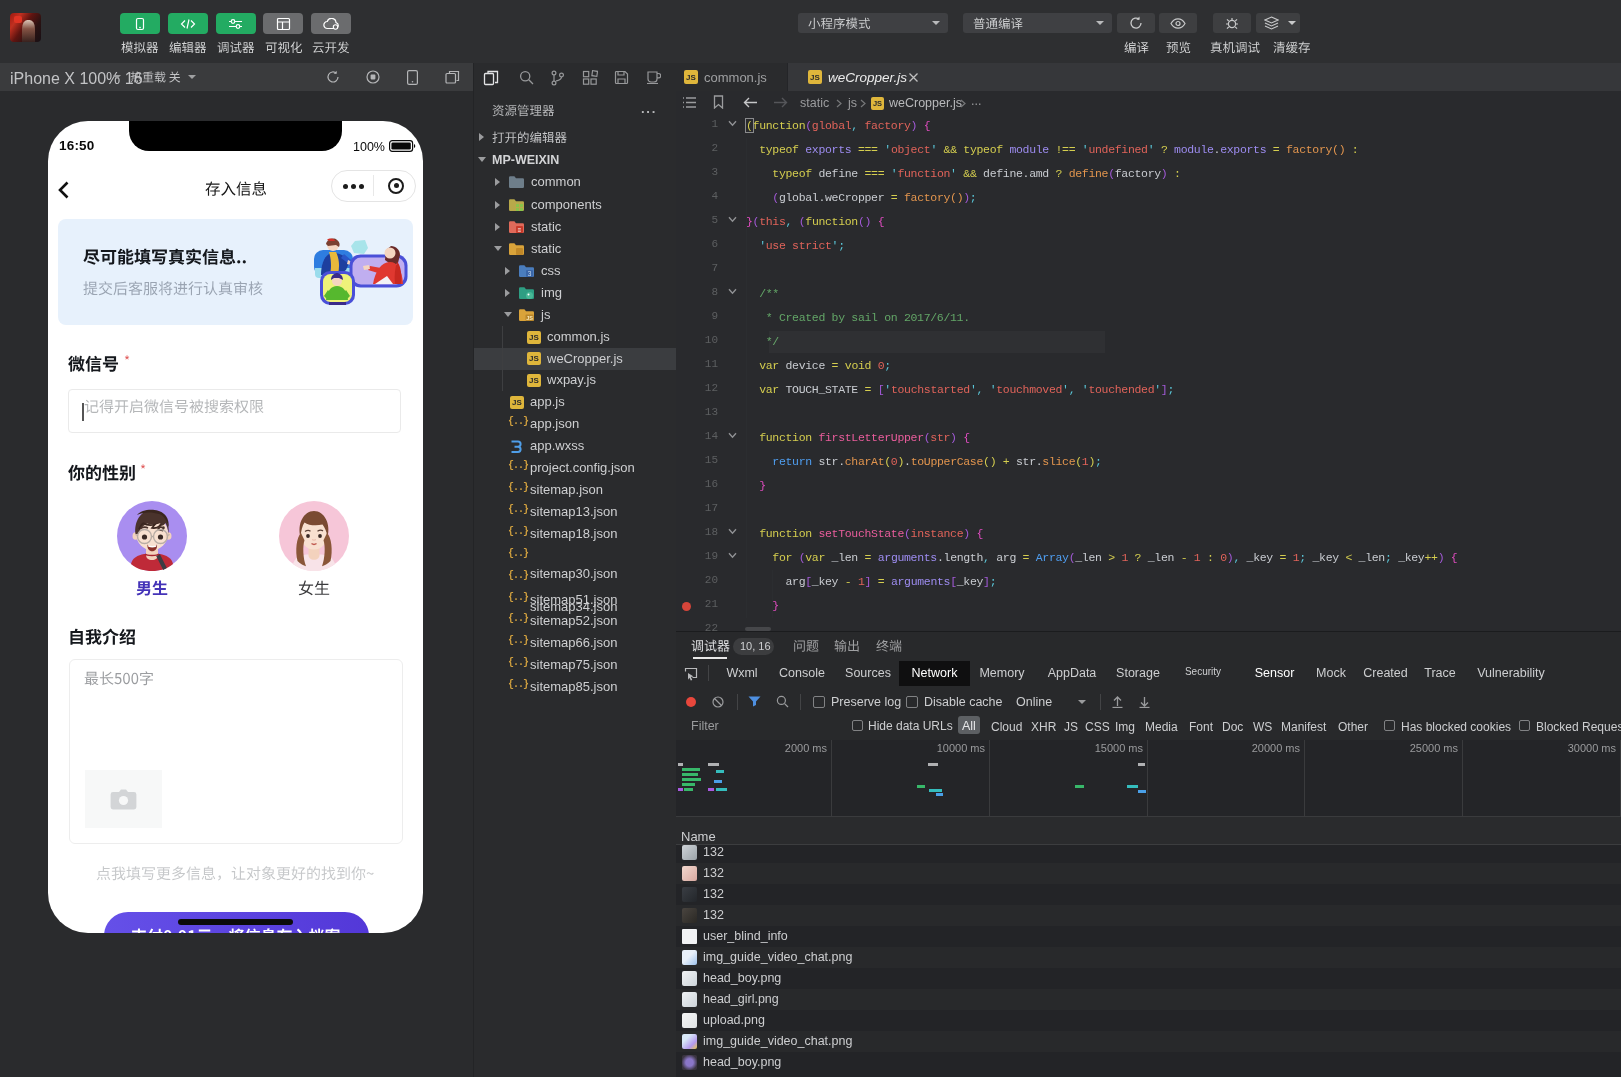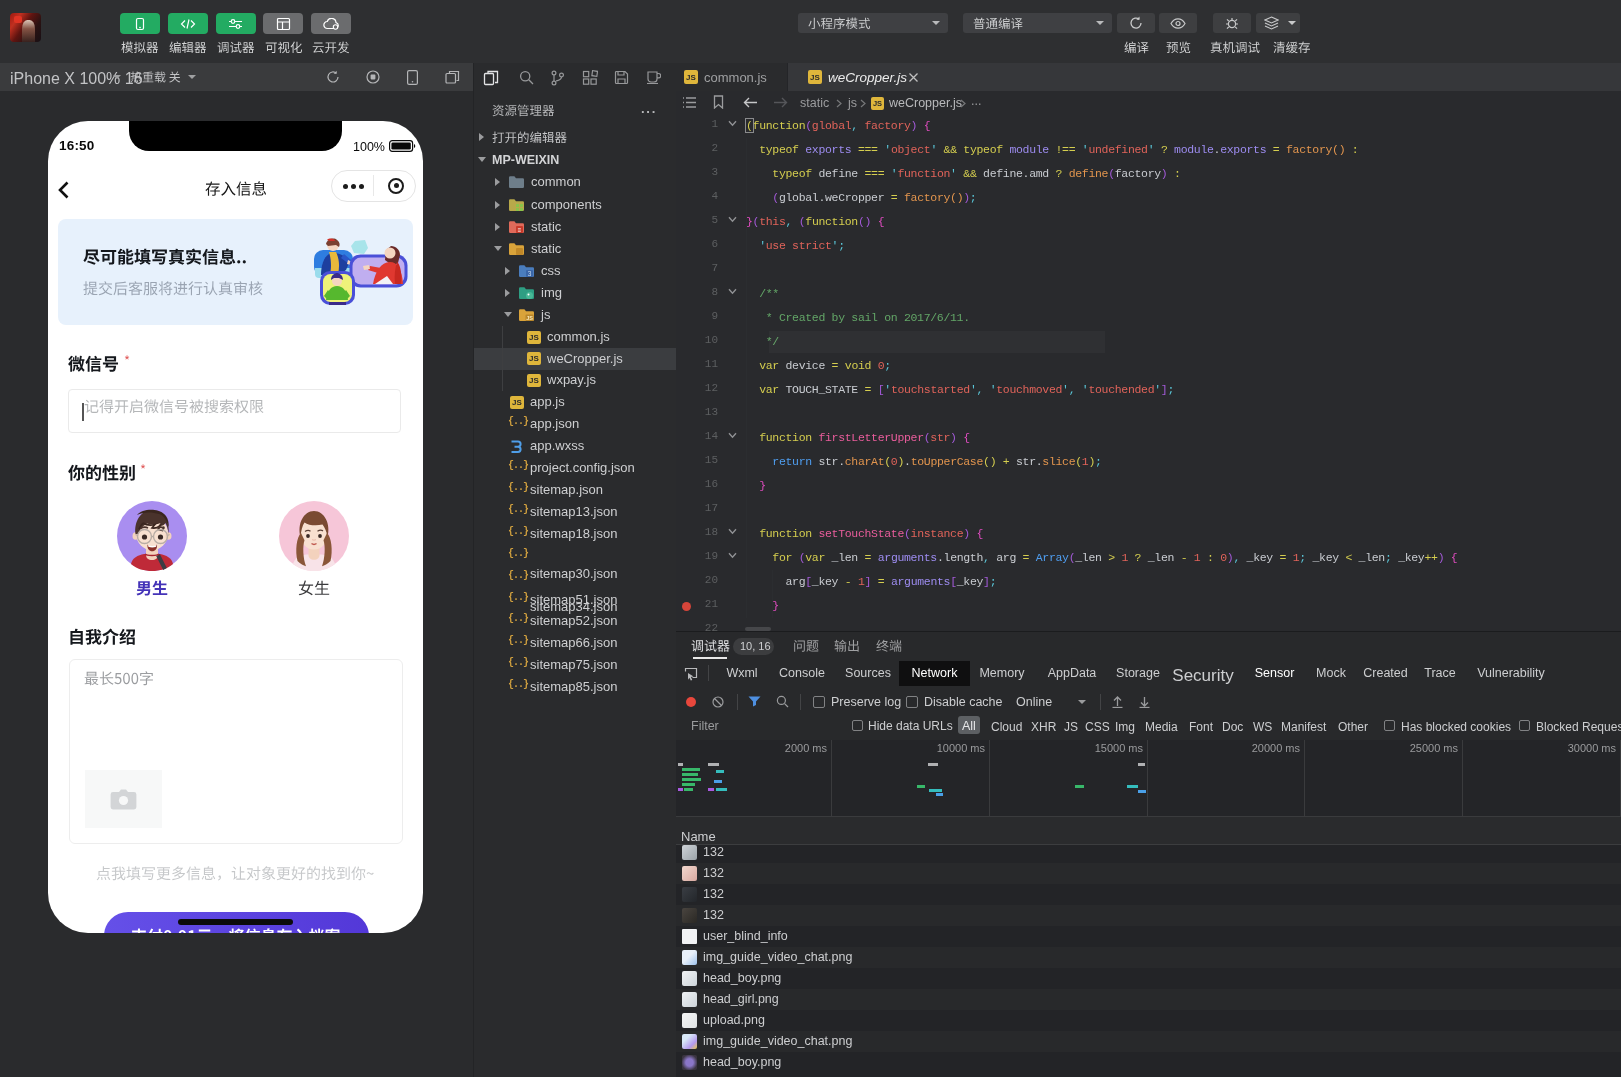--- a/index.html
+++ b/index.html
@@ -845,21 +845,21 @@
     </svg>
     <div class="sep" style="left:708px;top:665px;height:16px"></div>
     <div class="abs" style="left:899px;top:661px;width:71px;height:25px;background:#0f0f10"></div>
     <div class="abs" style="left:742px;top:666px;font-size:12.5px;color:#cdced0;transform:translateX(-50%)">Wxml</div>
     <div class="abs" style="left:802px;top:666px;font-size:12.5px;color:#cdced0;transform:translateX(-50%)">Console</div>
     <div class="abs" style="left:868px;top:666px;font-size:12.5px;color:#cdced0;transform:translateX(-50%)">Sources</div>
     <div class="abs" style="left:934.5px;top:666px;font-size:12.5px;color:#ffffff;transform:translateX(-50%)">Network</div>
     <div class="abs" style="left:1002px;top:666px;font-size:12.5px;color:#cdced0;transform:translateX(-50%)">Memory</div>
     <div class="abs" style="left:1072px;top:666px;font-size:12.5px;color:#cdced0;transform:translateX(-50%)">AppData</div>
     <div class="abs" style="left:1138px;top:666px;font-size:12.5px;color:#cdced0;transform:translateX(-50%)">Storage</div>
-    <div class="abs" style="left:1203px;top:666px;font-size:17px;color:#cdced0;transform:translateX(-50%)">Security</div>
+    <div class="abs" style="left:1203px;top:666px;font-size:10px;color:#cdced0;transform:translateX(-50%)">Security</div>
     <div class="abs" style="left:1274.5px;top:666px;font-size:12.5px;color:#ffffff;transform:translateX(-50%)">Sensor</div>
     <div class="abs" style="left:1331px;top:666px;font-size:12.5px;color:#cdced0;transform:translateX(-50%)">Mock</div>
     <div class="abs" style="left:1385.5px;top:666px;font-size:12.5px;color:#cdced0;transform:translateX(-50%)">Created</div>
     <div class="abs" style="left:1440px;top:666px;font-size:12.5px;color:#cdced0;transform:translateX(-50%)">Trace</div>
     <div class="abs" style="left:1511px;top:666px;font-size:12.5px;color:#cdced0;transform:translateX(-50%)">Vulnerability</div>
     <div class="abs" style="left:686px;top:697px;width:10px;height:10px;border-radius:50%;background:#e8473c"></div>
     <svg class="ic" style="left:712px;top:696px" width="12" height="12" viewBox="0 0 12 12">
       <circle cx="6" cy="6" r="5" fill="none" stroke="#9a9b9d" stroke-width="1.2"></circle>
       <path d="M2.5 2.5l7 7" stroke="#9a9b9d" stroke-width="1.2"></path>
     </svg>

